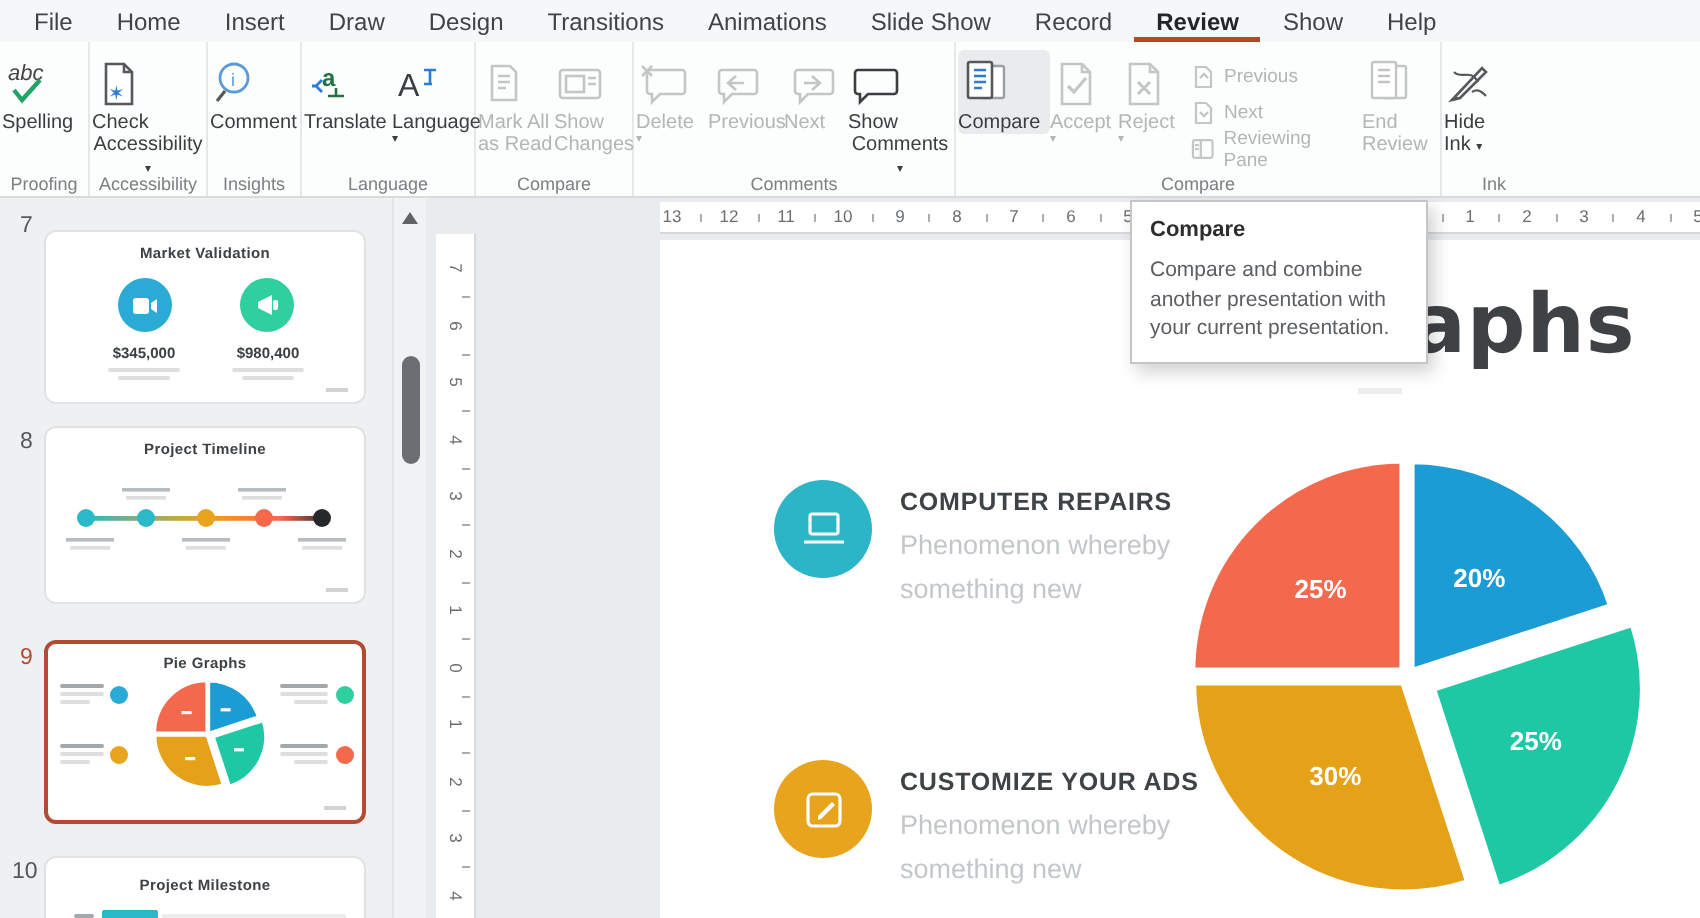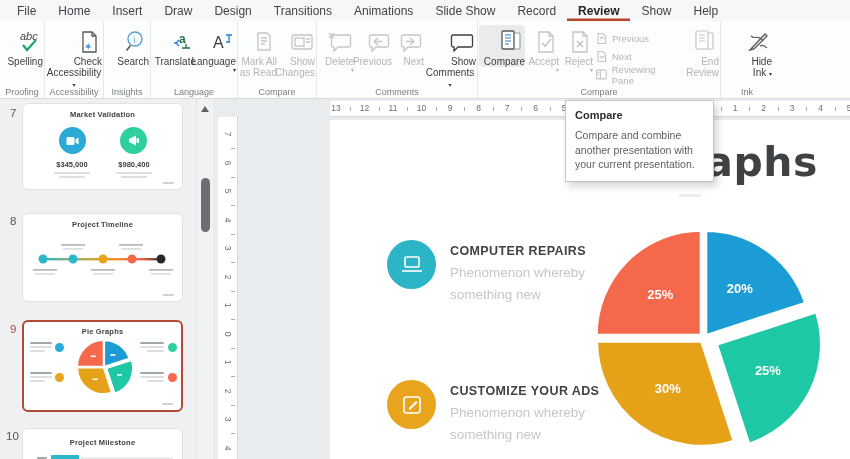--- a/index.html
+++ b/index.html
@@ -9,21 +9,21 @@
 
   
   .menubar{position:absolute;left:0;top:0;width:850px;height:21px;background:#f6f7f8;display:flex;align-items:stretch;padding-left:6px;z-index:5;}
   .menu-item{font-size:12px;color:#404447;padding:0 11px;display:flex;align-items:center;cursor:default;}
   .menu-item.active{font-weight:700;color:#232629;box-shadow:inset 0 -2.5px 0 #B7472A;}
 
   
   .ribbon{position:absolute;left:0;top:21px;width:850px;height:78px;background:#fcfdfd;border-bottom:1px solid #d8dadc;display:flex;z-index:5;}
   .rgroup{position:relative;display:flex;align-items:flex-start;padding:4px 1px 13px;border-right:1px solid #e6e7e9;}
   .glabel{position:absolute;bottom:1px;left:0;width:100%;text-align:center;font-size:9px;color:#7c8083;}
-  .rbtn{display:flex;flex-direction:column;align-items:flex-end;padding-top:3px;font-size:10px;color:#3b3e40;line-height:11px;text-align:center;border-radius:3px;}
+  .rbtn{display:flex;flex-direction:column;align-items:flex-start;padding-top:3px;font-size:10px;color:#3b3e40;line-height:11px;text-align:center;border-radius:3px;}
   .rbtn .ric{height:28px;display:flex;align-items:center;justify-content:center;}
   .rbtn.dis{color:#b3b5b7;}
   .rbtn.hov{background:#e9ebec;}
   .crt{font-size:6px;color:inherit;line-height:7px;}
   .smcol{display:flex;flex-direction:column;justify-content:flex-start;gap:3px;padding-top:6px;}
   .smrow{display:flex;align-items:center;gap:4px;font-size:9.5px;color:#b3b5b7;height:15px;padding:0 2px;}
   .w42{width:42px}.w46{width:46px}.w44{width:44px}.w56{width:56px}.w40{width:40px}.w38{width:38px}
   .w36{width:36px}.w34{width:34px}.w32{width:32px}.w52{width:52px}.w50{width:50px}.w88{width:88px}
 
   
@@ -122,21 +122,21 @@
 
     <div class="rgroup">
       <div class="rbtn w44">
         <span class="ric">
           <svg width="26" height="26" viewBox="0 0 26 26" fill="none">
               <circle cx="12" cy="10" r="7" stroke="#5b9bd5" stroke-width="1.4"></circle>
               <path d="M7.5 16.5 L3.5 21.5" stroke="#55595c" stroke-width="1.6"></path>
               <text x="10.5" y="14" font-size="9" fill="#5b9bd5">i</text>
             </svg>
         </span>
-        <span class="rlbl">Search</span>
+        <span class="rlbl">Comment</span>
       </div>
       <span class="glabel">Insights</span>
     </div>
 
     <div class="rgroup">
       <div class="rbtn w44">
         <span class="ric">
           <svg width="26" height="26" viewBox="0 0 26 26">
               <path d="M4 14 l-3 0 m2 0 l3 -3 m-3 3 l3 3" transform="translate(3,0)" stroke="#2b7cd3" stroke-width="1.4" fill="none"></path>
               <text x="9" y="14" font-size="12" font-weight="bold" fill="#217346">a</text>
@@ -306,21 +306,21 @@
         <span class="rlbl">Hide</span>
         <span class="rlbl"><span>Ink</span> <span class="crt">▾</span></span>
       </div>
       <span class="glabel">Ink</span>
     </div>
   </div>
 
   <div class="sidebar">
 
     <span class="tnum" style="top:8px">7</span>
-    <div class="tcard" style="top:4px;height:87px">
+    <div class="tcard" style="top:16px;height:87px">
       <span class="t-title" style="top:6px">Market Validation</span>
       <div class="statcircle" style="left: 36px; top: 23px; background-color: rgb(43, 170, 214);">
         <svg width="13" height="10" viewBox="0 0 13 10">
             <rect x="0.5" y="1" width="8" height="8" rx="1.5" fill="#fff"></rect>
             <path d="M9.5 3.5 L12.5 1.5 v7 L9.5 6.5 z" fill="#fff"></path>
           </svg>
       </div>
       <div class="statcircle" style="left: 97px; top: 23px; background-color: rgb(47, 207, 159);">
         <svg width="12" height="11" viewBox="0 0 12 11">
             <path d="M1 4 l7 -3.5 v10 L1 7 z" fill="#fff"></path>

